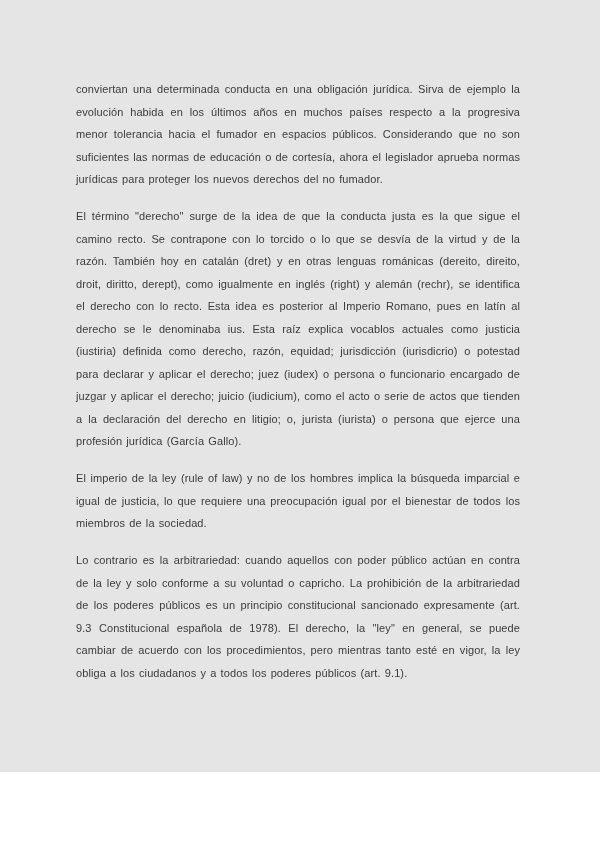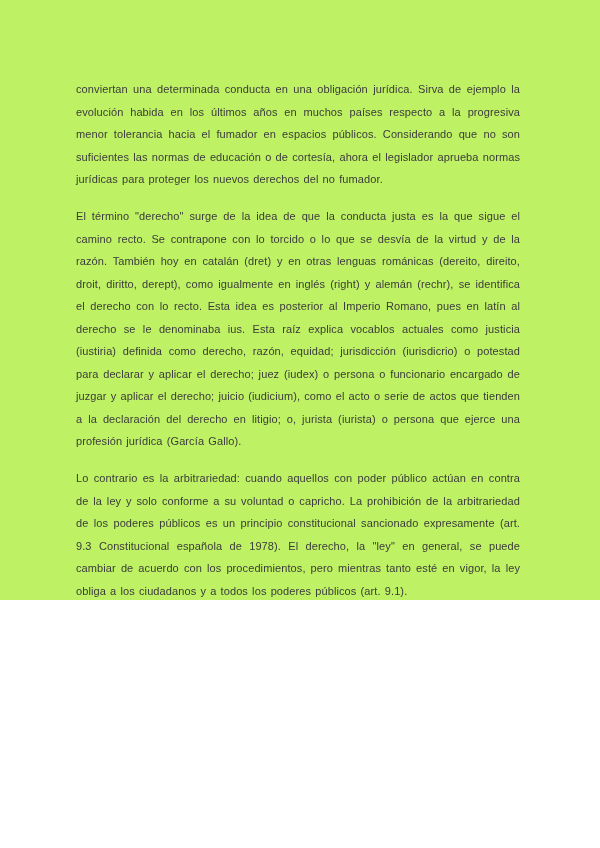--- a/index.html
+++ b/index.html
@@ -9,34 +9,35 @@
   }
   body {
     width: 600px;
     height: 848px;
     overflow: hidden;
     font-family: "Liberation Sans", sans-serif;
   }
   .page {
     box-sizing: border-box;
     width: 600px;
-    height: 600px;
-    background: #bef264;
+    height: 772px;
+    background: #e5e5e5;
     padding: 78px 80px 0 76px;
   }
   .para {
     margin: 0 0 14.5px 0;
     font-size: 11px;
     line-height: 22.5px;
     color: #3b3b3b;
     text-align: justify;
     letter-spacing: 0.1px;
     word-spacing: 1px;
   }
 </style>
 </head>
 <body>
 
 <div class="page">
   <p class="para">conviertan una determinada conducta en una obligación jurídica. Sirva de ejemplo la evolución habida en los últimos años en muchos países respecto a la progresiva menor tolerancia hacia el fumador en espacios públicos. Considerando que no son suficientes las normas de educación o de cortesía, ahora el legislador aprueba normas jurídicas para proteger los nuevos derechos del no fumador.</p>
   <p class="para">El término "derecho" surge de la idea de que la conducta justa es la que sigue el camino recto. Se contrapone con lo torcido o lo que se desvía de la virtud y de la razón. También hoy en catalán (dret) y en otras lenguas románicas (dereito, direito, droit, diritto, derept), como igualmente en inglés (right) y alemán (rechr), se identifica el derecho con lo recto. Esta idea es posterior al Imperio Romano, pues en latín al derecho se le denominaba ius. Esta raíz explica vocablos actuales como justicia (iustiria) definida como derecho, razón, equidad; jurisdicción (iurisdicrio) o potestad para declarar y aplicar el derecho; juez (iudex) o persona o funcionario encargado de juzgar y aplicar el derecho; juicio (iudicium), como el acto o serie de actos que tienden a la declaración del derecho en litigio; o, jurista (iurista) o persona que ejerce una profesión jurídica (García Gallo).</p>
+  <p class="para">El imperio de la ley (rule of law) y no de los hombres implica la búsqueda imparcial e igual de justicia, lo que requiere una preocupación igual por el bienestar de todos los miembros de la sociedad.</p>
   <p class="para">Lo contrario es la arbitrariedad: cuando aquellos con poder público actúan en contra de la ley y solo conforme a su voluntad o capricho. La prohibición de la arbitrariedad de los poderes públicos es un principio constitucional sancionado expresamente (art. 9.3 Constitucional española de 1978). El derecho, la "ley" en general, se puede cambiar de acuerdo con los procedimientos, pero mientras tanto esté en vigor, la ley obliga a los ciudadanos y a todos los poderes públicos (art. 9.1).</p>
 </div>
 
 </body></html>

